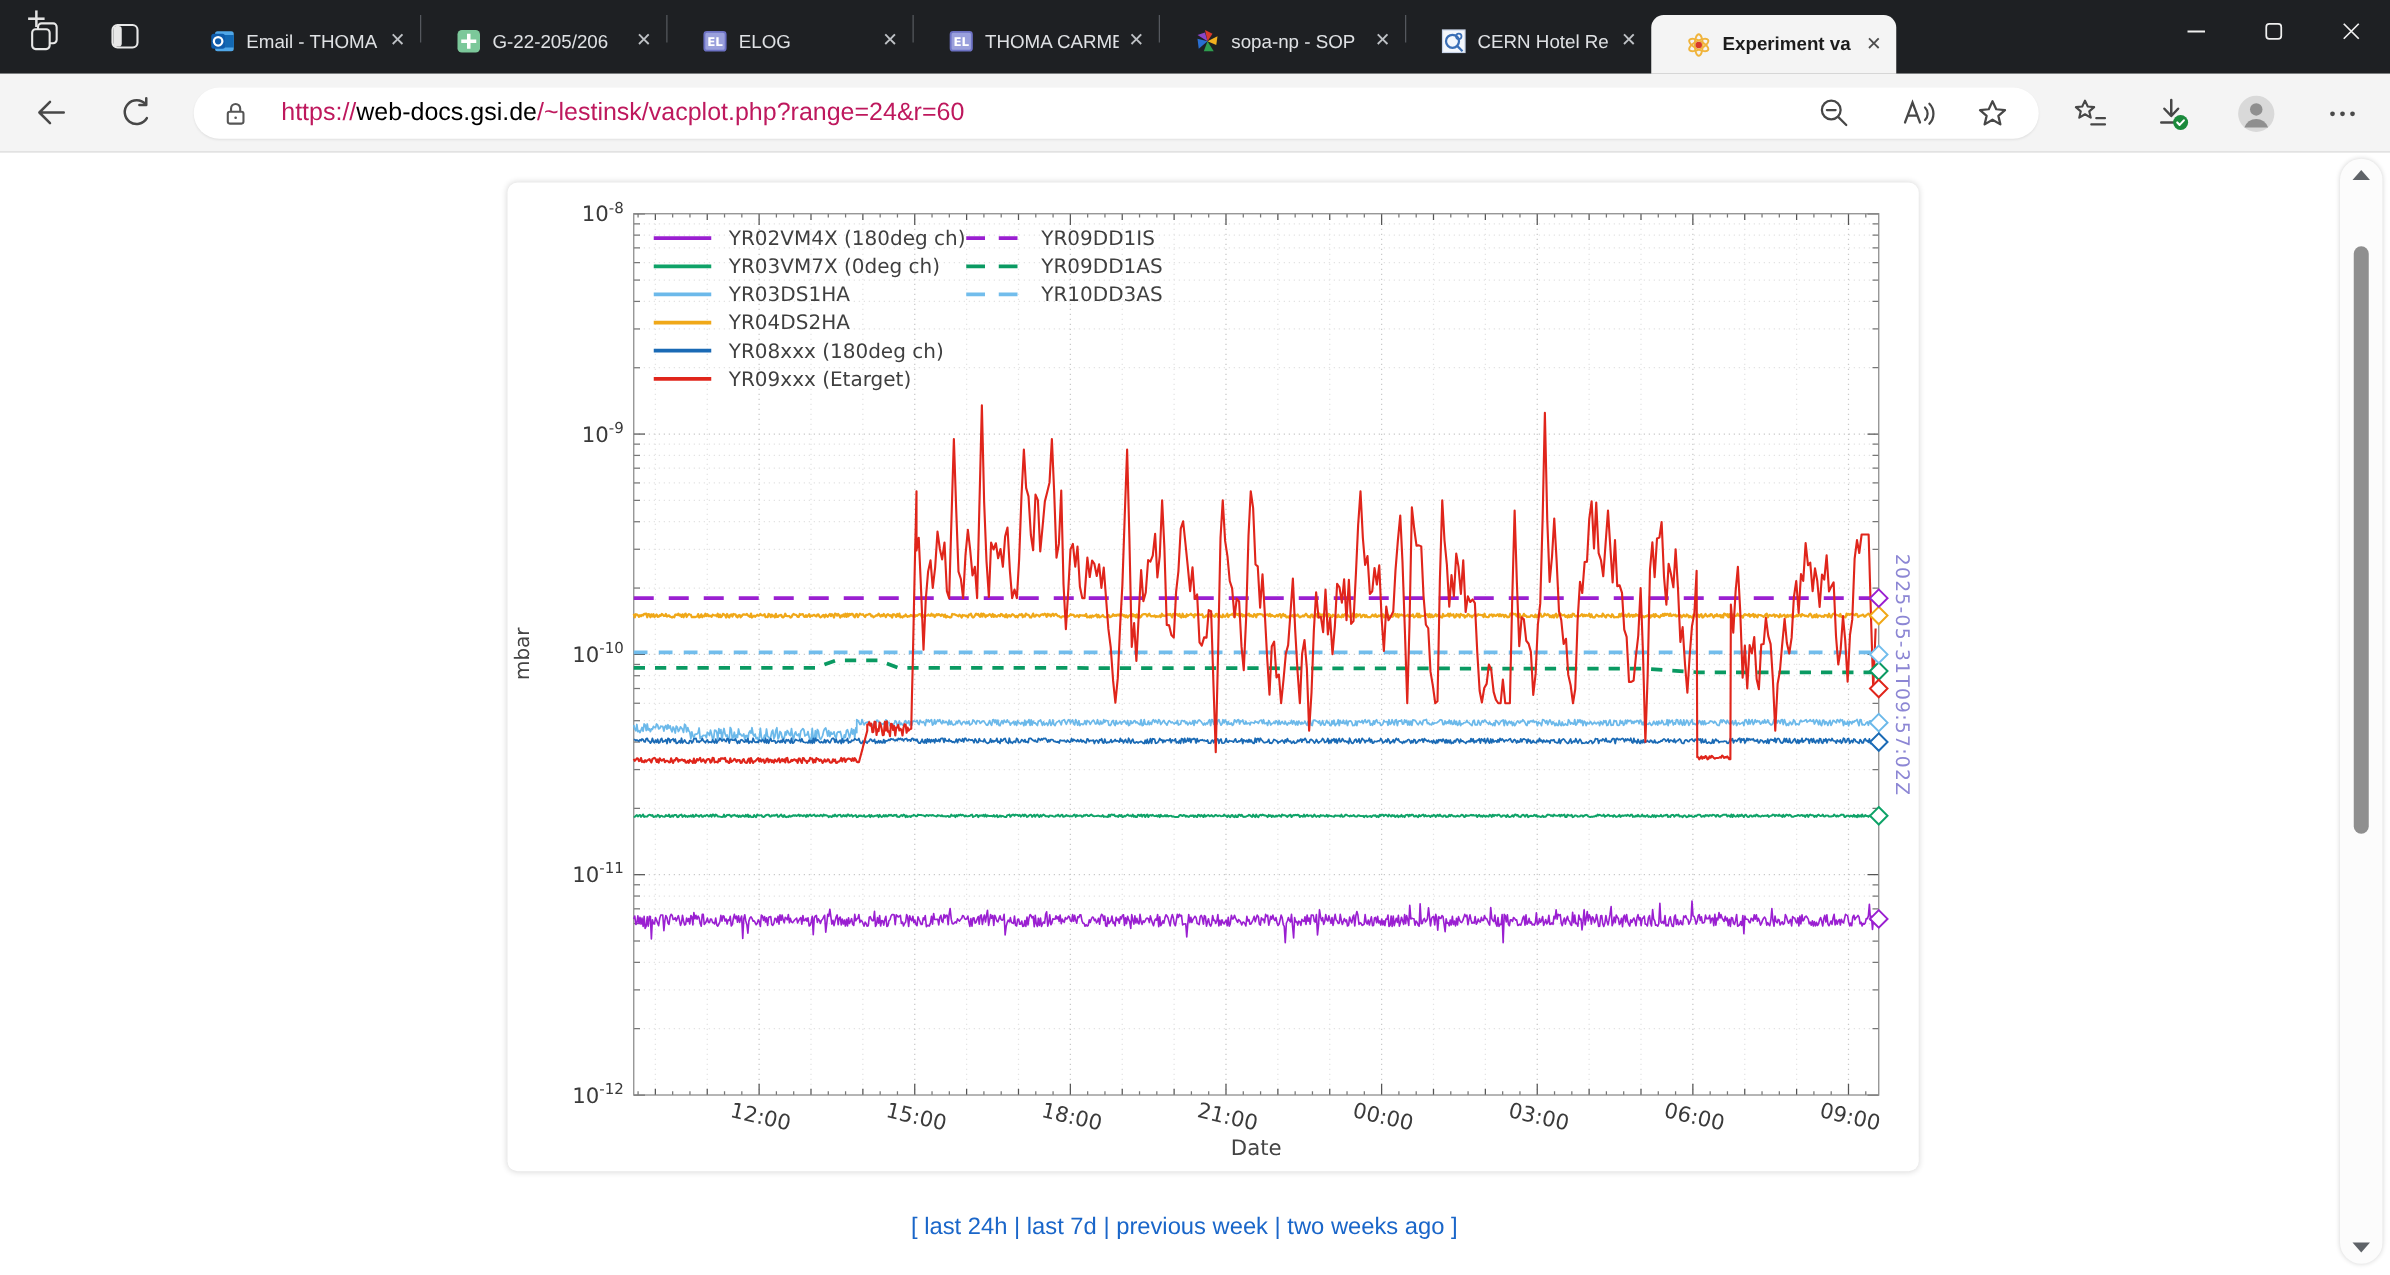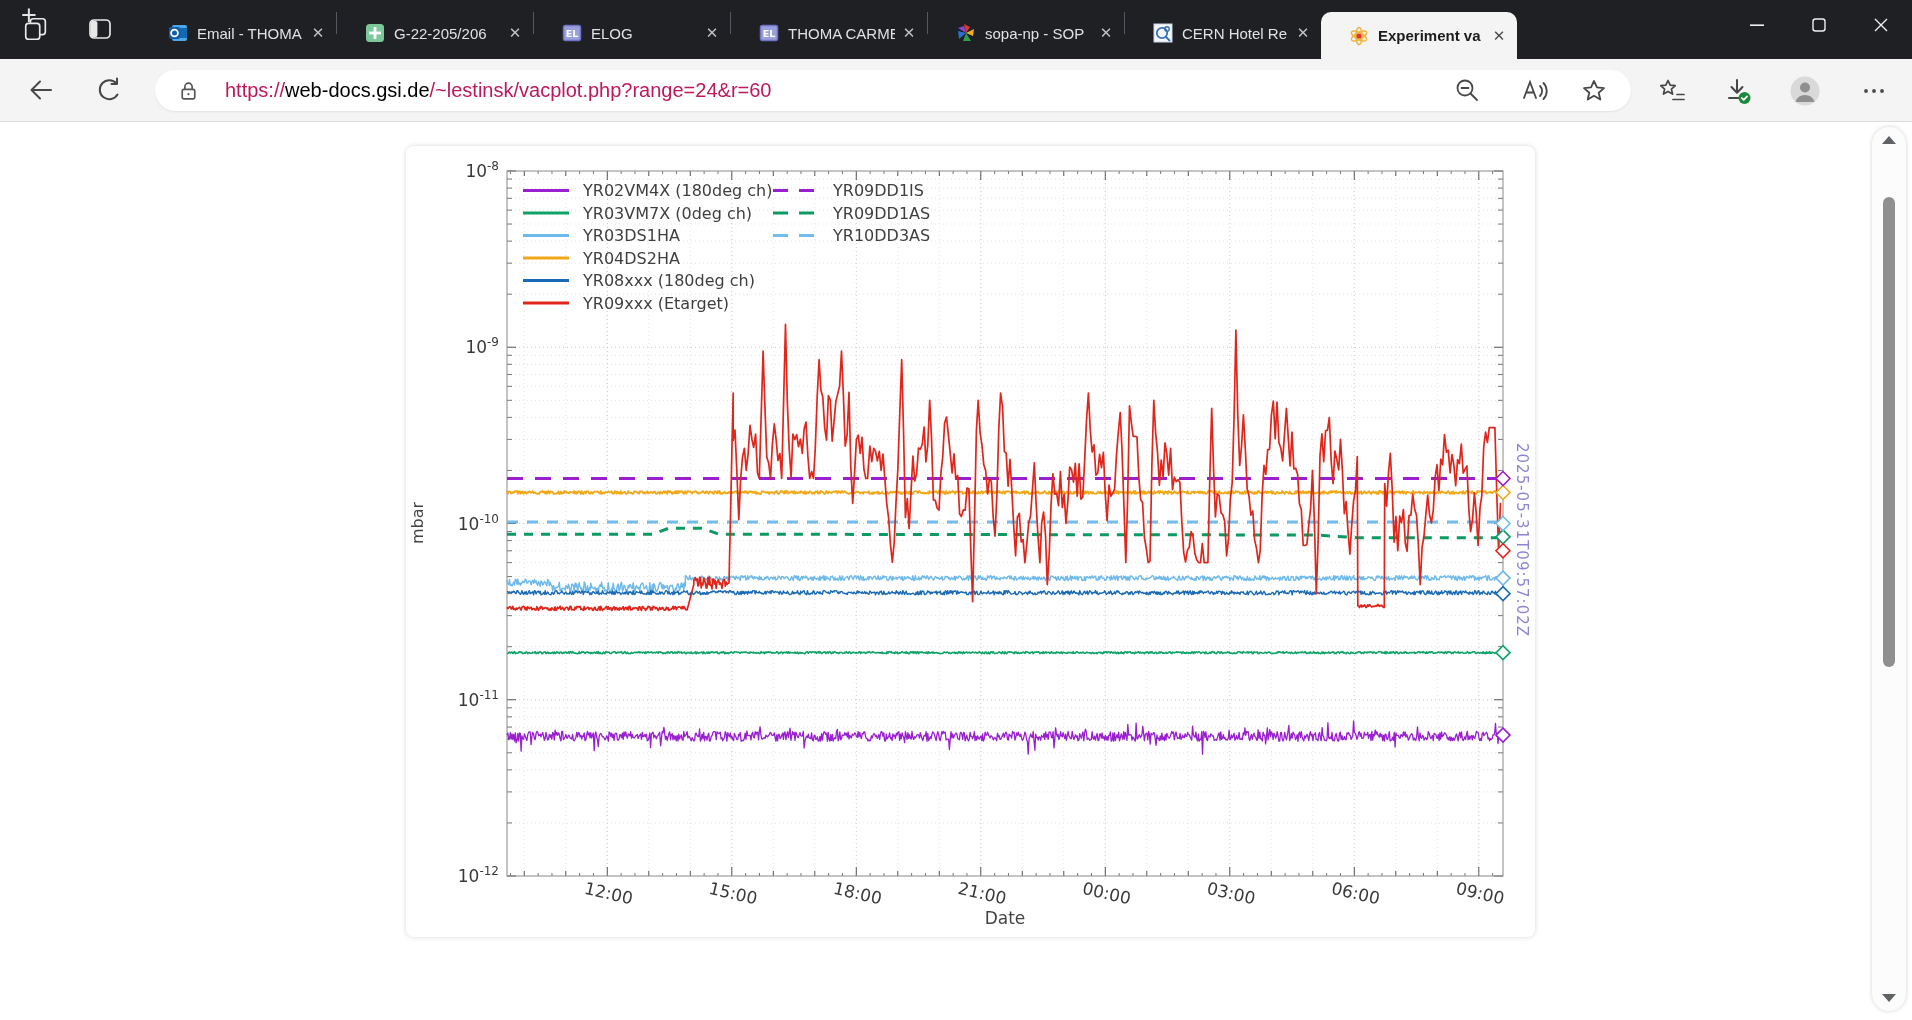--- a/index.html
+++ b/index.html
@@ -551,18 +551,19 @@
         <line x1="117" x2="163" y1="157" y2="157" stroke="#e0251b" stroke-width="3" stroke-dasharray="none"></line>
         <text x="177" y="162.5" font-size="16" fill="#3f3f3f">YR09xxx (Etarget)</text>
         <line x1="367" x2="413" y1="44.5" y2="44.5" stroke="#9a1fd1" stroke-width="3" stroke-dasharray="15 11"></line>
         <text x="427" y="50" font-size="16" fill="#3f3f3f">YR09DD1IS</text>
         <line x1="367" x2="413" y1="67" y2="67" stroke="#0a9a62" stroke-width="3" stroke-dasharray="15 11"></line>
         <text x="427" y="72.5" font-size="16" fill="#3f3f3f">YR09DD1AS</text>
         <line x1="367" x2="413" y1="89.5" y2="89.5" stroke="#72bdec" stroke-width="3" stroke-dasharray="15 11"></line>
         <text x="427" y="95" font-size="16" fill="#3f3f3f">YR10DD3AS</text>
       </svg>
   </div>
+  <div class="links-row" id="links">[ <a href="#">last 24h</a> | <a href="#">last 7d</a> | <a href="#">previous week</a> | <a href="#">two weeks ago</a> ]</div>
   <div class="scrollbar">
     <div class="sb-arrow up"></div>
     <div class="sb-thumb"></div>
     <div class="sb-arrow down"></div>
   </div>
 </div>
 
 </body></html>

